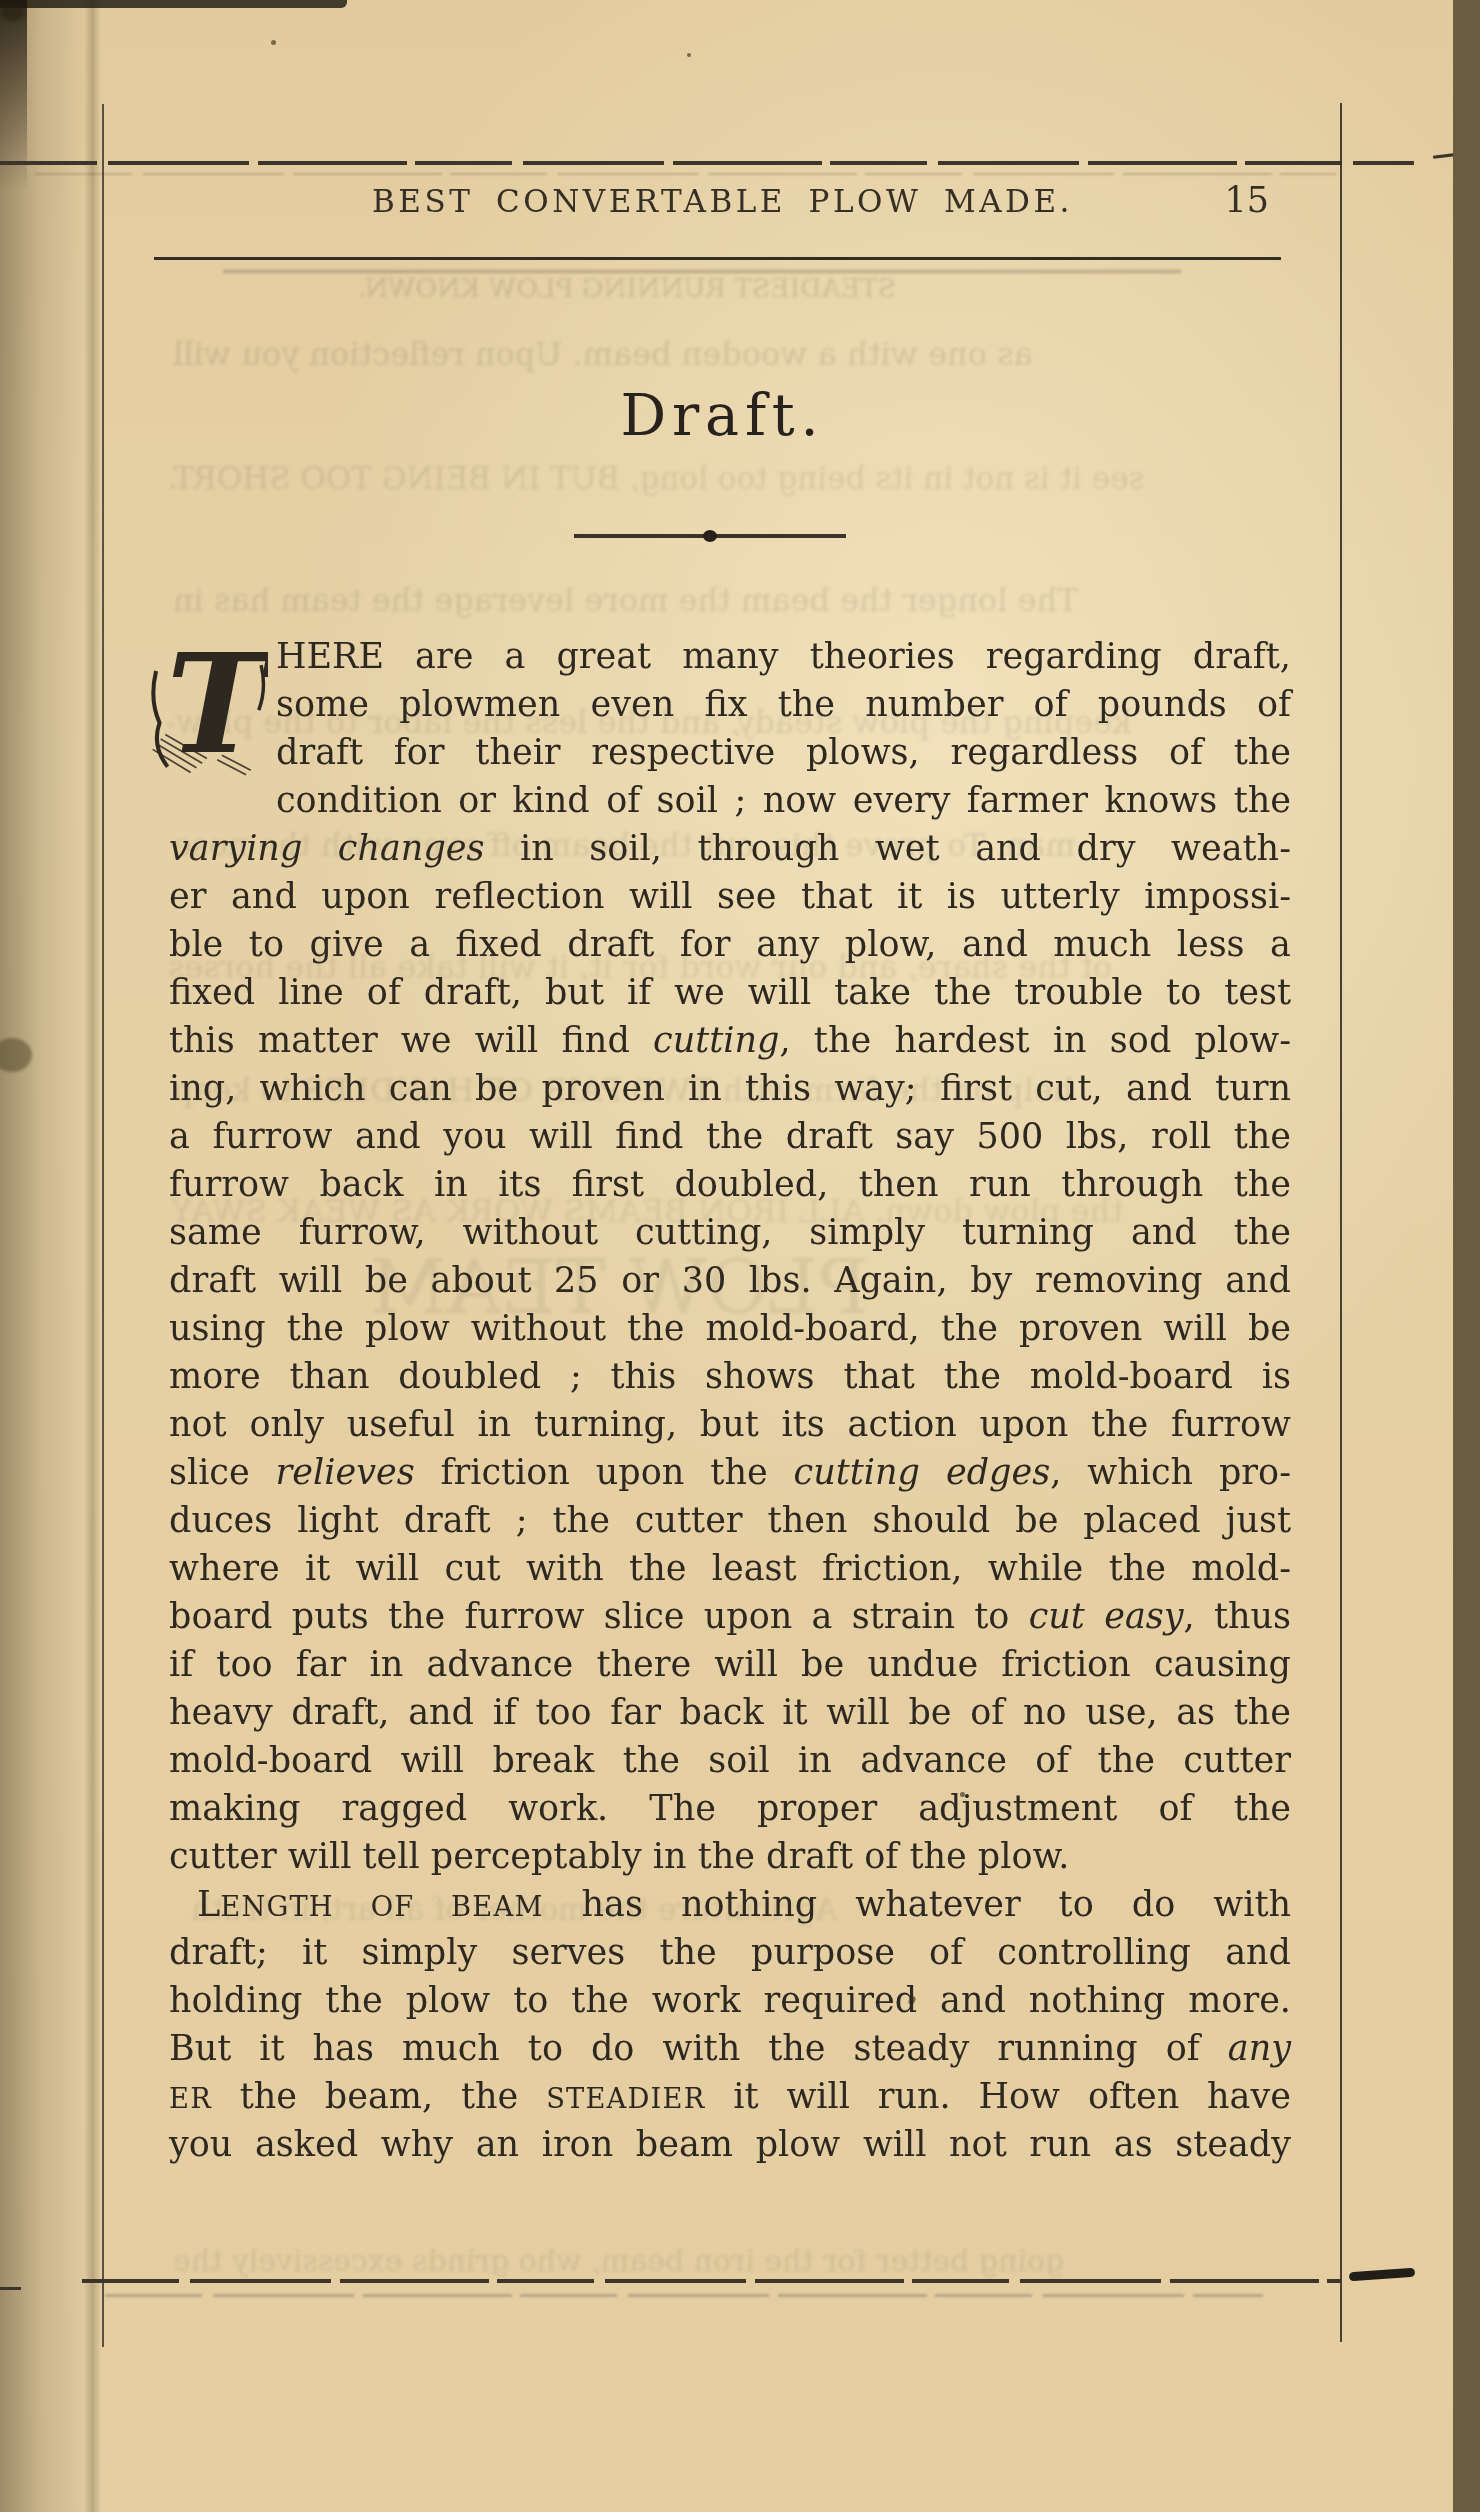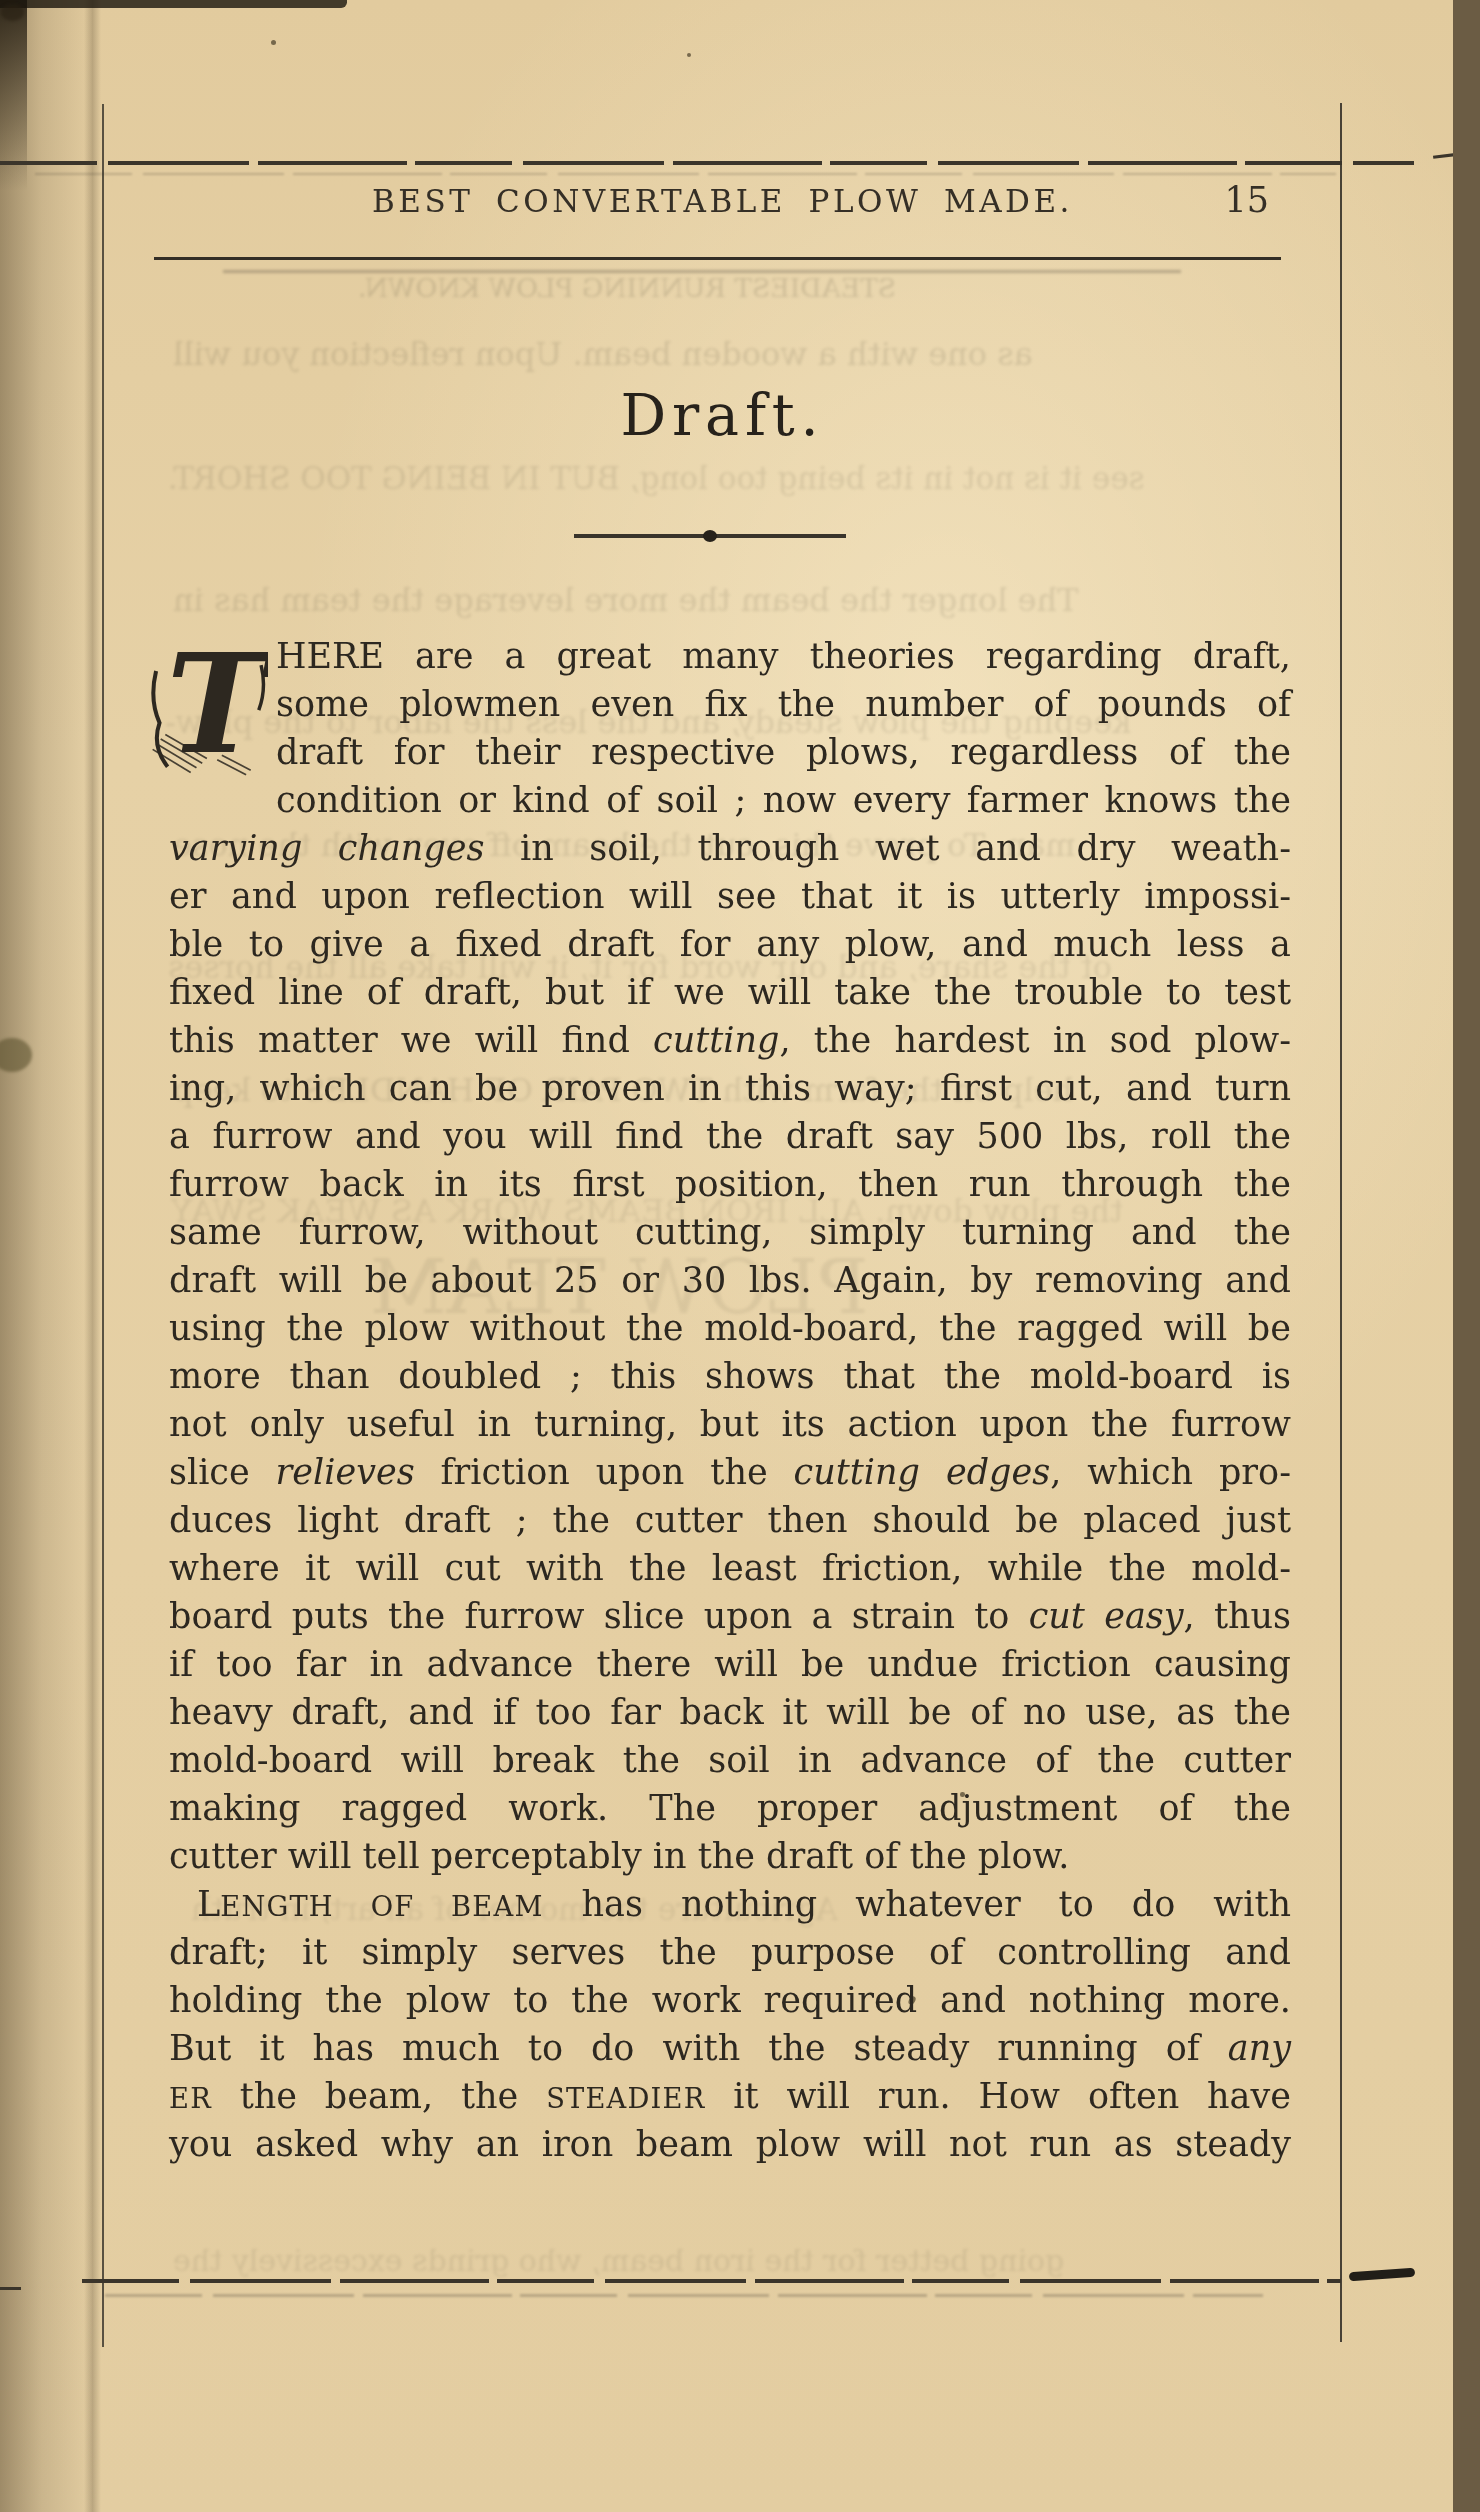--- a/index.html
+++ b/index.html
@@ -141,24 +141,24 @@
       <div class="line"><span>some plowmen even fix the number of pounds of</span></div>
       <div class="line"><span>draft for their respective plows, regardless of the</span></div>
       <div class="line"><span>condition or kind of soil ; now every farmer knows the</span></div>
       <div class="line"><em>varying changes</em><span> in soil, through wet and dry weath-</span></div>
       <div class="line"><span>er and upon reflection will see that it is utterly impossi-</span></div>
       <div class="line"><span>ble to give a fixed draft for any plow, and much less a</span></div>
       <div class="line"><span>fixed line of draft, but if we will take the trouble to test</span></div>
       <div class="line"><span>this matter we will find </span><em>cutting</em><span>, the hardest in sod plow-</span></div>
       <div class="line"><span>ing, which can be proven in this way; first cut, and turn</span></div>
       <div class="line"><span>a furrow and you will find the draft say 500 lbs, roll the</span></div>
-      <div class="line"><span>furrow back in its first position, then run through the</span></div>
+      <div class="line"><span>furrow back in its first doubled, then run through the</span></div>
       <div class="line"><span>same furrow, without cutting, simply turning and the</span></div>
       <div class="line"><span>draft will be about 25 or 30 lbs.  Again, by removing and</span></div>
-      <div class="line"><span>using the plow without the mold-board, the ragged will be</span></div>
+      <div class="line"><span>using the plow without the mold-board, the proven will be</span></div>
       <div class="line"><span>more than doubled ; this shows that the mold-board is</span></div>
       <div class="line"><span>not only useful in turning, but its action upon the furrow</span></div>
       <div class="line"><span>slice </span><em>relieves</em><span> friction upon the </span><em>cutting edges</em><span>, which pro-</span></div>
       <div class="line"><span>duces light draft ; the cutter then should be placed just</span></div>
       <div class="line"><span>where it will cut with the least friction, while the mold-</span></div>
       <div class="line"><span>board puts the furrow slice upon a strain to </span><em>cut easy</em><span>, thus</span></div>
       <div class="line"><span>if too far in advance there will be undue friction causing</span></div>
       <div class="line"><span>heavy draft, and if too far back it will be of no use, as the</span></div>
       <div class="line"><span>mold-board will break the soil in advance of the cutter</span></div>
       <div class="line"><span>making ragged work.  The proper adjustment of the</span></div>

